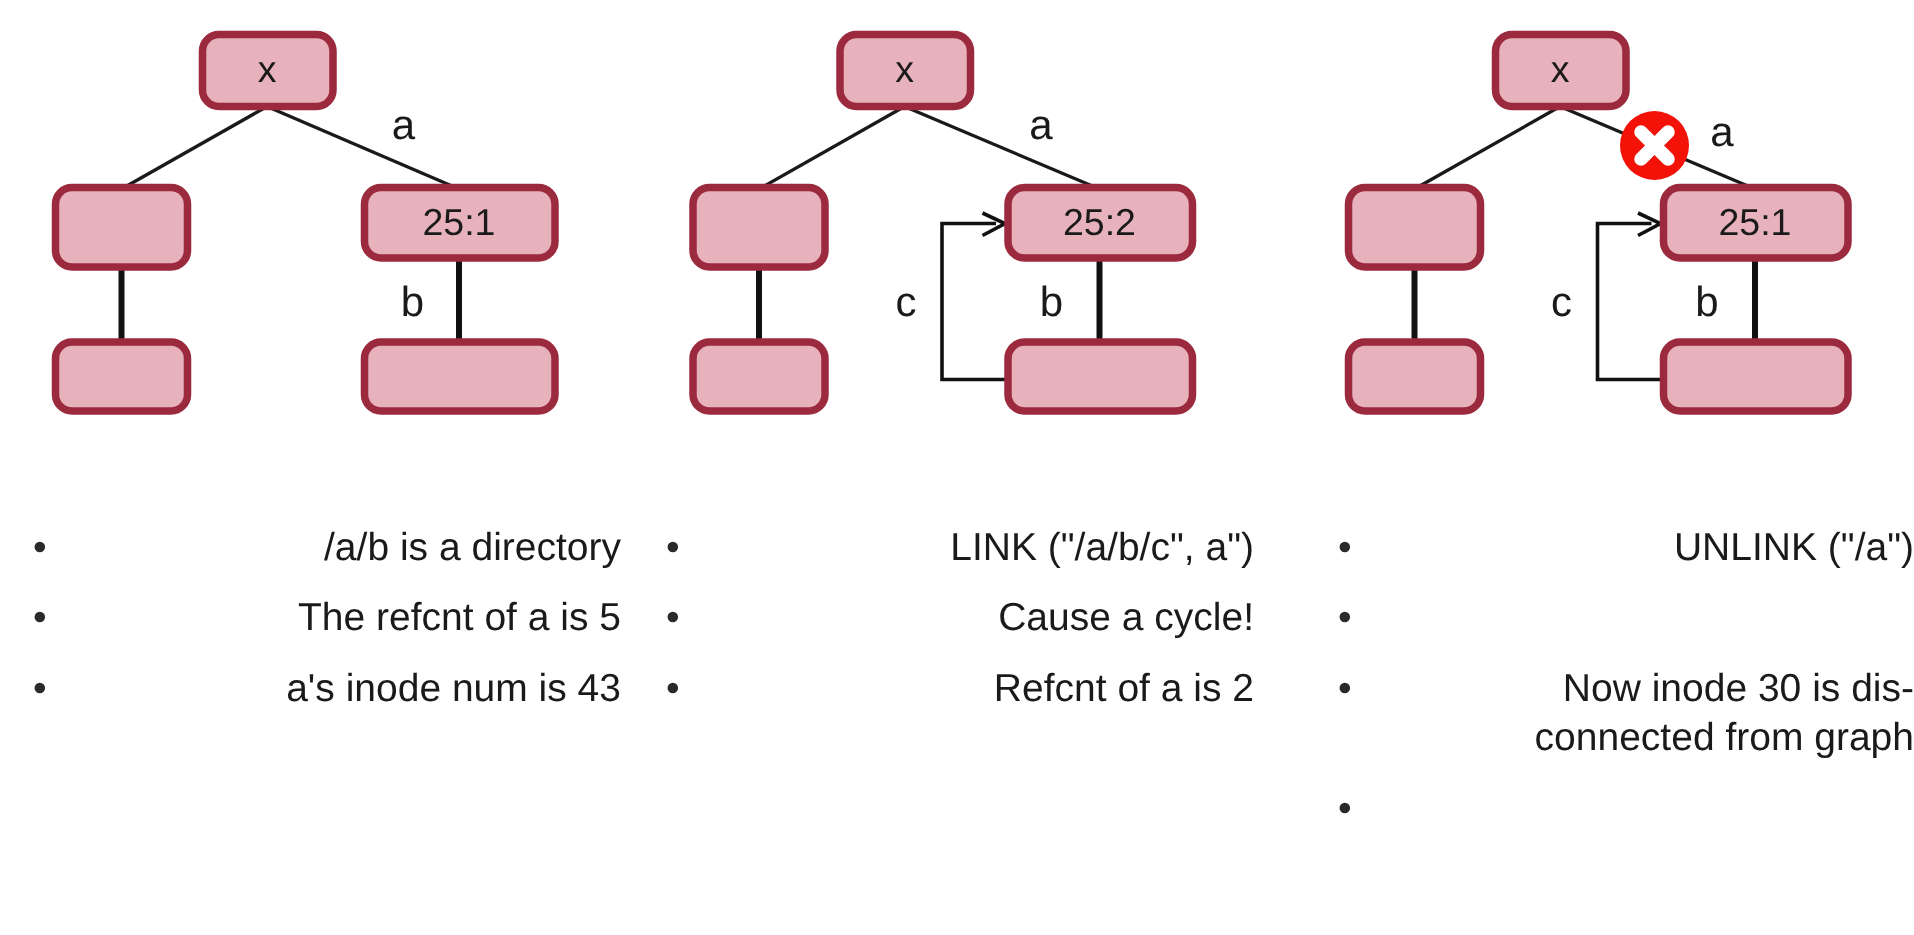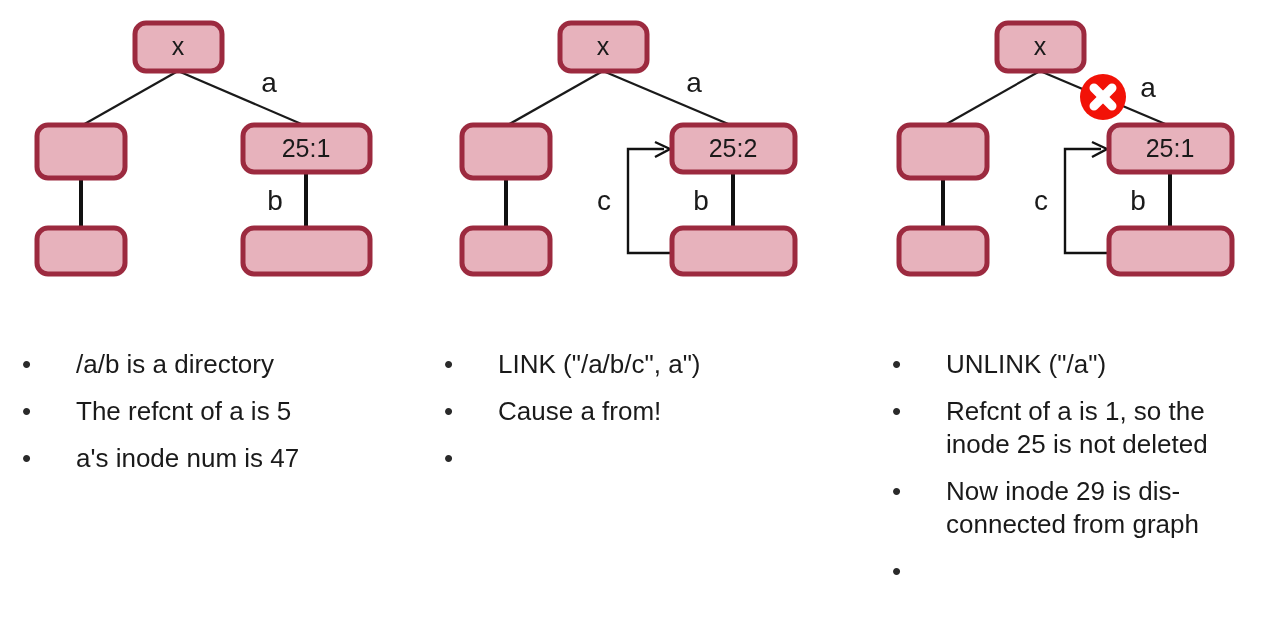--- a/index.html
+++ b/index.html
@@ -99,20 +99,21 @@
     text-align: left;
     padding-left: 8px;
     box-sizing: border-box;
   }
   .bullet-text {
     flex: 1 1 auto;
     font-size: 26px;
     line-height: 33px;
     color: #1a1a1a;
     white-space: pre-line;
+    text-align: right;
   }
 </style>
 </head>
 <body>
 
 <div id="stage">
 
   <svg class="diagram" viewBox="0 0 1276 320">
 
     <g>
@@ -213,51 +214,50 @@
       <div class="bullet-row">
         <span class="bullet-dot">•</span>
         <span class="bullet-text">/a/b is a directory</span>
       </div>
       <div class="bullet-row">
         <span class="bullet-dot">•</span>
         <span class="bullet-text">The refcnt of a is 5</span>
       </div>
       <div class="bullet-row">
         <span class="bullet-dot">•</span>
-        <span class="bullet-text">a's inode num is 47</span>
+        <span class="bullet-text">a's inode num is 43</span>
       </div>
     </div>
 
     <div class="bullet-col c2">
       <div class="bullet-row">
         <span class="bullet-dot">•</span>
         <span class="bullet-text">LINK ("/a/b/c", a")</span>
       </div>
       <div class="bullet-row">
         <span class="bullet-dot">•</span>
-        <span class="bullet-text">Cause a from!</span>
-      </div>
-      <div class="bullet-row">
-        <span class="bullet-dot">•</span>
+        <span class="bullet-text">Cause a cycle!</span>
+      </div>
+      <div class="bullet-row">
+        <span class="bullet-dot">•</span>
+        <span class="bullet-text">Refcnt of a is 2</span>
       </div>
     </div>
 
     <div class="bullet-col c3">
       <div class="bullet-row">
         <span class="bullet-dot">•</span>
         <span class="bullet-text">UNLINK ("/a")</span>
       </div>
       <div class="bullet-row">
         <span class="bullet-dot">•</span>
-        <span class="bullet-text">Refcnt of a is 1, so the
-inode 25 is not deleted</span>
-      </div>
-      <div class="bullet-row">
-        <span class="bullet-dot">•</span>
-        <span class="bullet-text">Now inode 29 is dis-
+      </div>
+      <div class="bullet-row">
+        <span class="bullet-dot">•</span>
+        <span class="bullet-text">Now inode 30 is dis-
 connected from graph</span>
       </div>
       <div class="bullet-row">
         <span class="bullet-dot">•</span>
       </div>
     </div>
 
   </div>
 </div>
 

